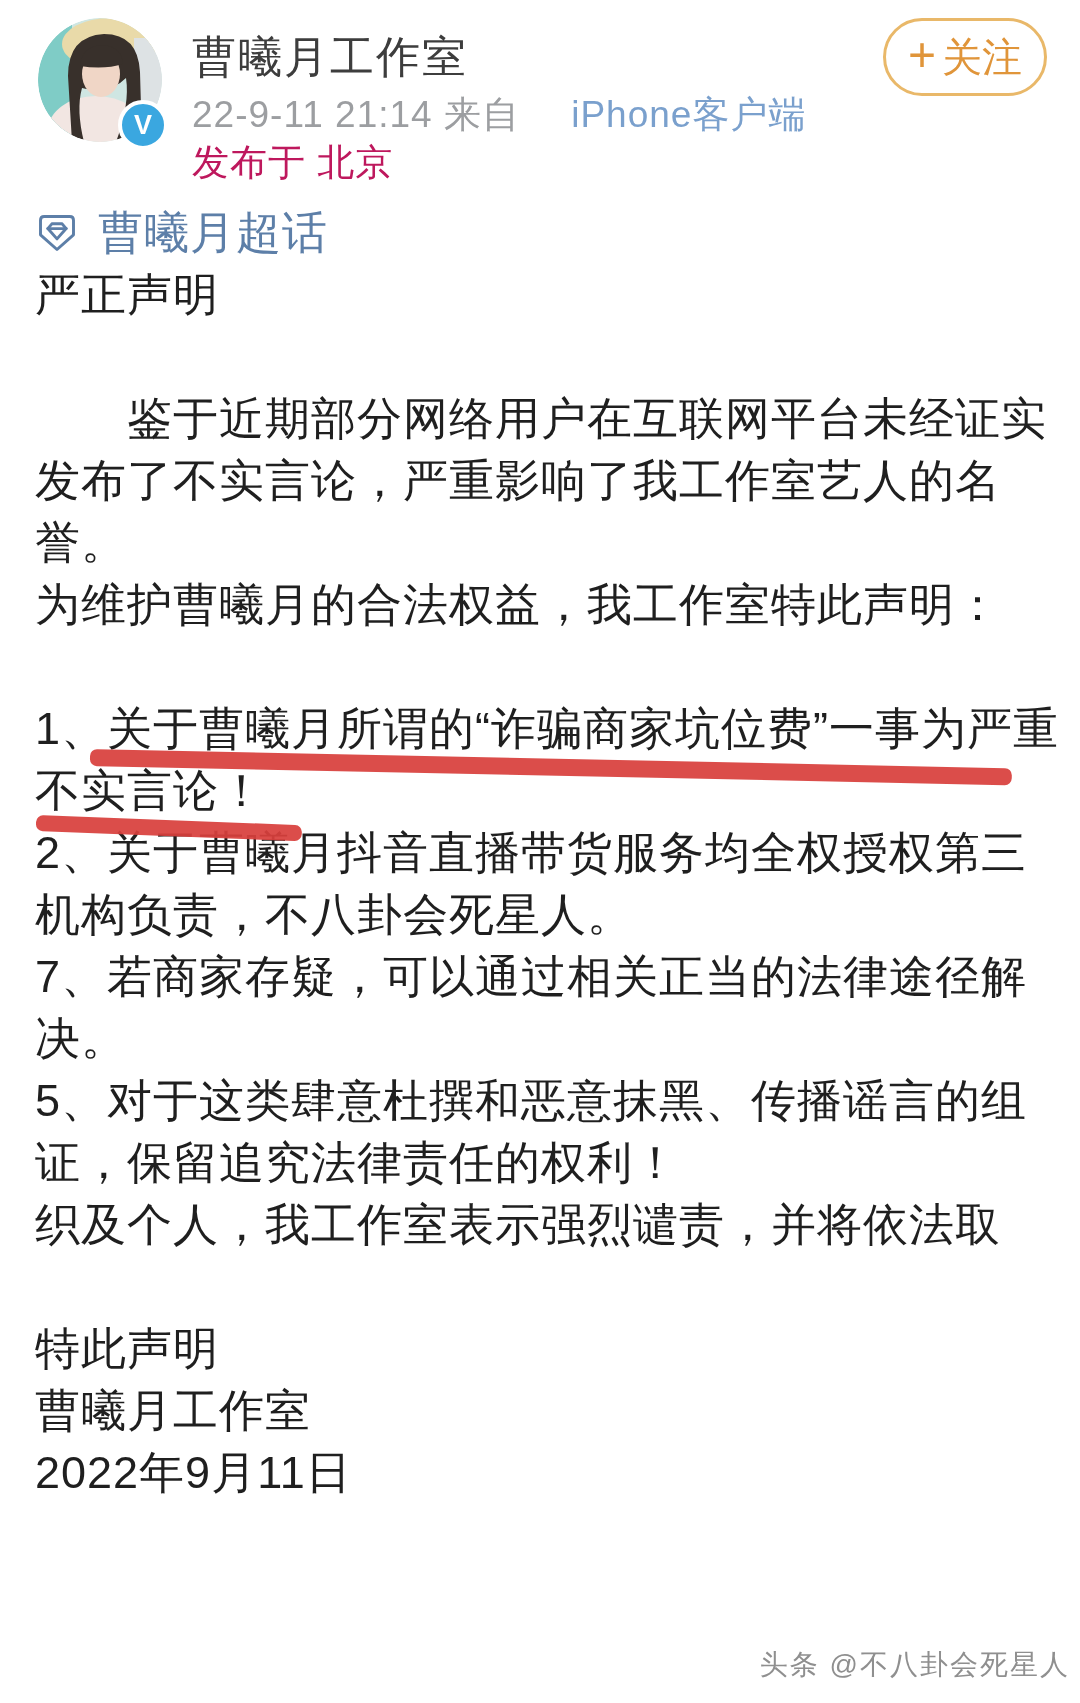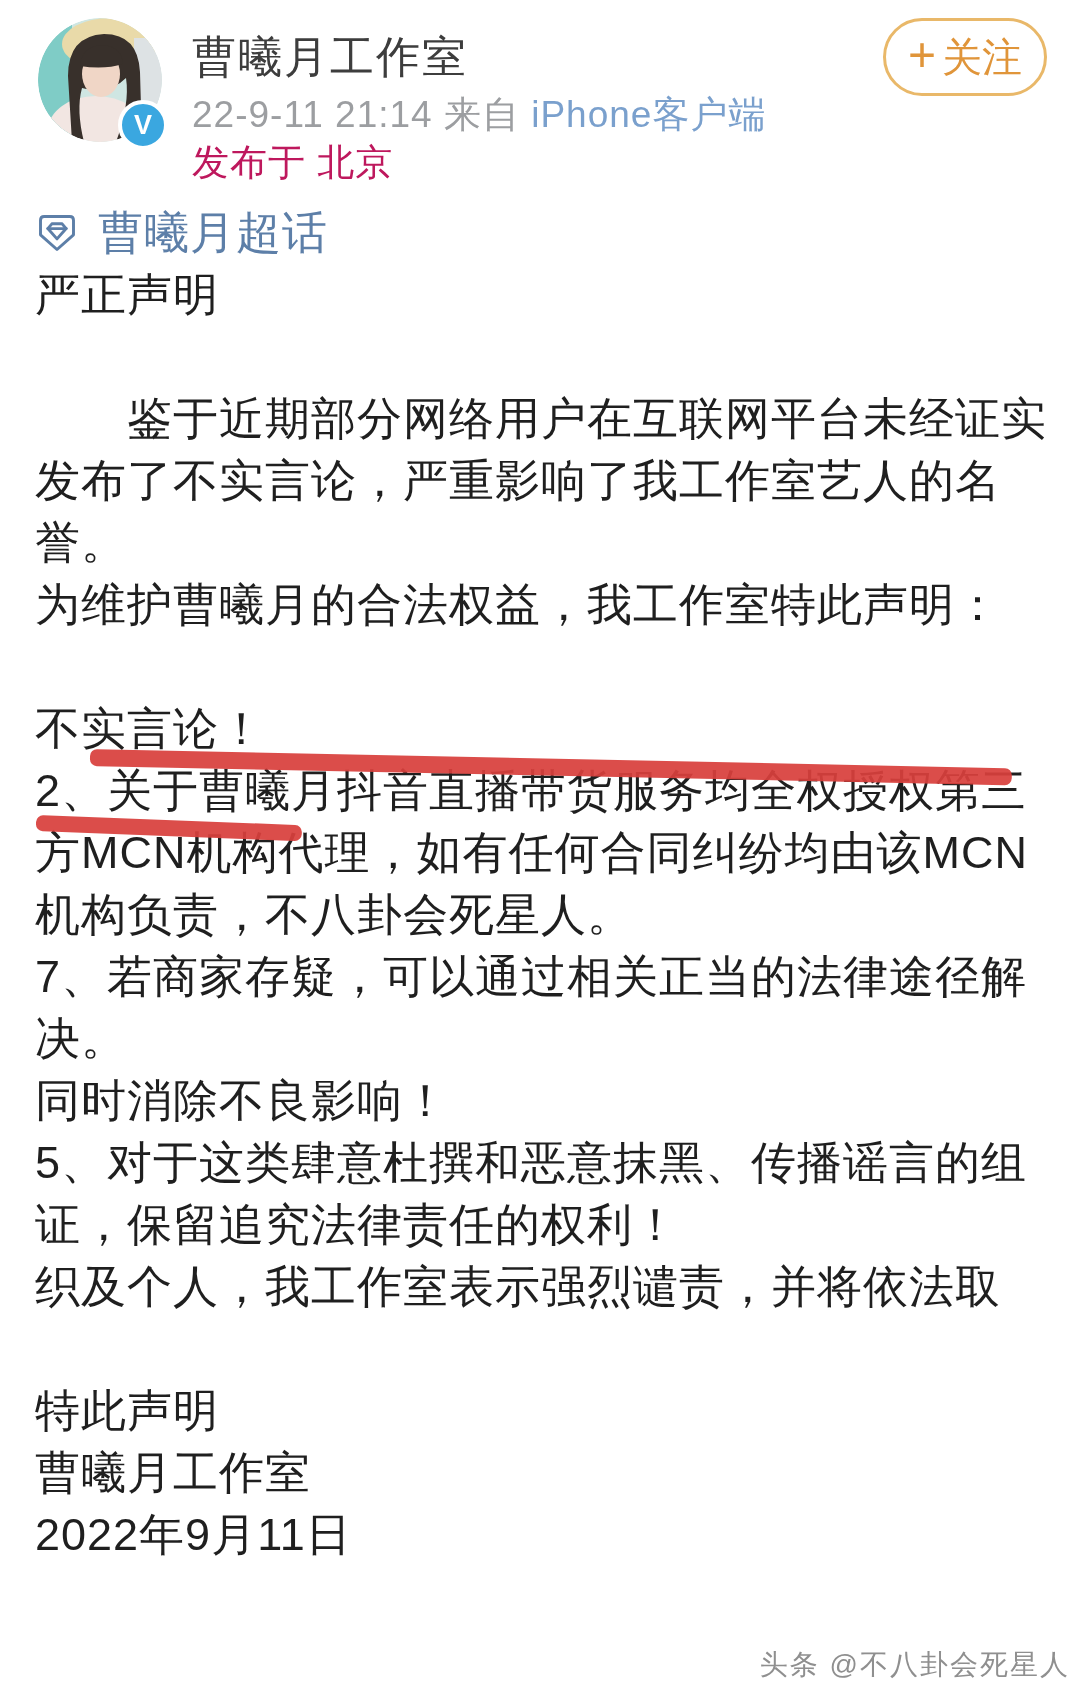--- a/index.html
+++ b/index.html
@@ -16,21 +16,21 @@
     font-size:27px;font-weight:bold;display:flex;align-items:center;justify-content:center;
   }
   .username{
     position:absolute;left:192px;top:28px;font-size:44px;color:#3d3d3d;
     letter-spacing:2px;
   }
   .meta-line{
     position:absolute;left:192px;top:90px;font-size:37px;color:#9c9ea1;
     letter-spacing:1px;white-space:nowrap;
   }
-  .meta-line .src-link{color:#7aa0cd;}
+  .meta-line .src-link{color:#7aa0cd;margin-left:40px;}
   .meta-line2{
     position:absolute;left:192px;top:138px;font-size:37px;color:#be185d;letter-spacing:1px;
   }
   .follow-btn{
     position:absolute;left:883px;top:18px;width:164px;height:78px;
     background:#ffffff;border:3px solid #e9b869;border-radius:40px;
     color:#e0953a;font-size:40px;display:flex;align-items:center;justify-content:center;
     gap:6px;padding:0;cursor:pointer;font-family:"Liberation Sans",sans-serif;
   }
   .follow-btn .plus{font-size:48px;font-weight:300;line-height:1;margin-top:-5px;}
@@ -111,27 +111,26 @@
       </svg>
       <span class="st-text">曹曦月超话</span>
     </div>
     <div class="line">严正声明</div>
     <div class="line"></div>
     <div class="line">　　鉴于近期部分网络用户在互联网平台未经证实</div>
     <div class="line">发布了不实言论，严重影响了我工作室艺人的名</div>
     <div class="line">誉。</div>
     <div class="line">为维护曹曦月的合法权益，我工作室特此声明：</div>
     <div class="line"></div>
+    <div class="line">1、关于曹曦月所谓的“诈骗商家坑位费”一事为严重</div>
     <div class="line">不实言论！</div>
     <div class="line">2、关于曹曦月抖音直播带货服务均全权授权第三</div>
-    <div class="line">方MCN机构代理，如有任何合同纠纷均由该MCN</div>
     <div class="line">机构负责，不八卦会死星人。</div>
     <div class="line">7、若商家存疑，可以通过相关正当的法律途径解</div>
     <div class="line">决。</div>
-    <div class="line">同时消除不良影响！</div>
     <div class="line">5、对于这类肆意杜撰和恶意抹黑、传播谣言的组</div>
     <div class="line">证，保留追究法律责任的权利！</div>
     <div class="line">织及个人，我工作室表示强烈谴责，并将依法取</div>
     <div class="line"></div>
     <div class="line">特此声明</div>
     <div class="line">曹曦月工作室</div>
     <div class="line">2022年9月11日</div>
   </div>
 
   <div class="redline redline-1"></div>

